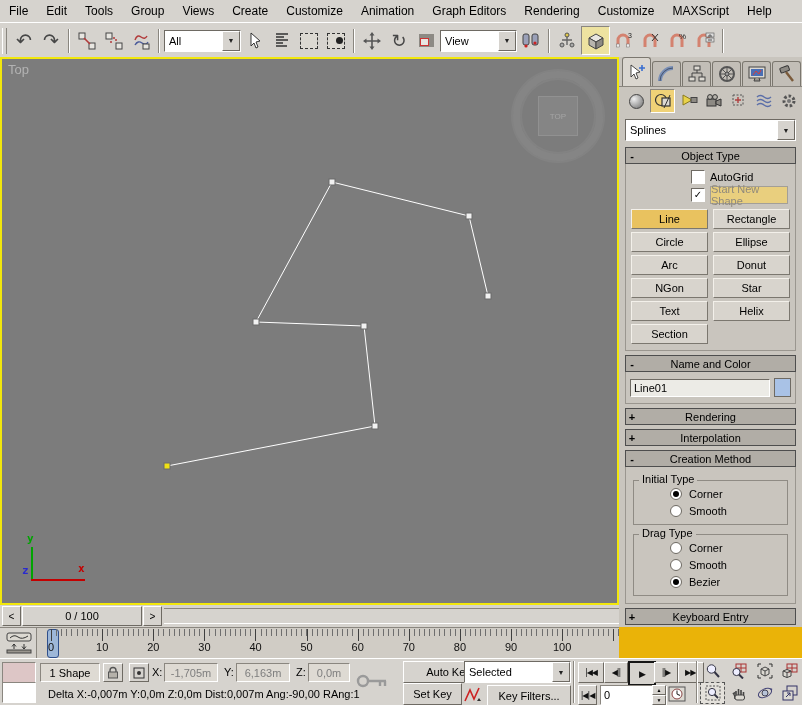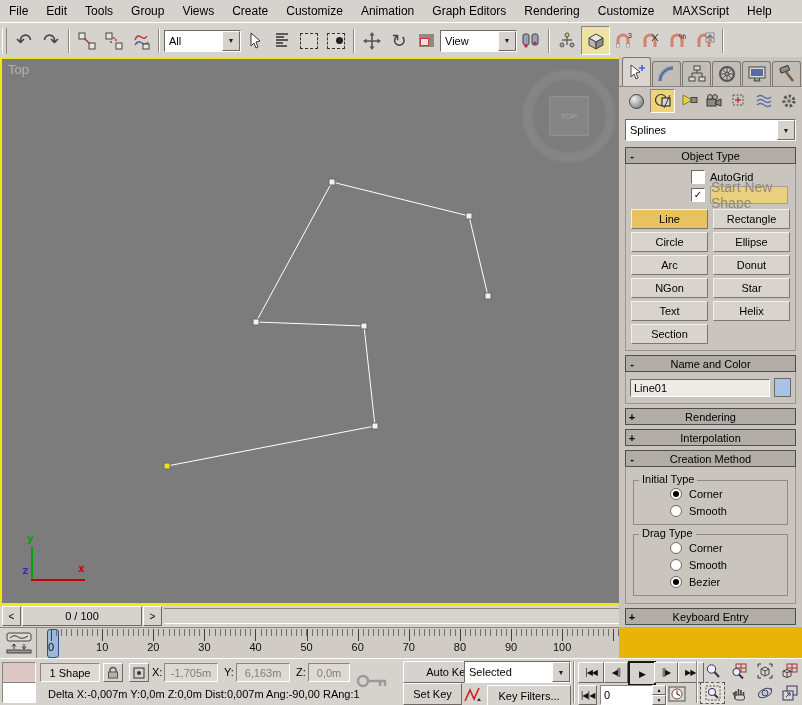--- a/index.html
+++ b/index.html
@@ -14,21 +14,21 @@
   .toolbar{position:absolute;left:0;top:22px;width:802px;height:35px;display:flex;align-items:center;gap:1px;background:#d6d3ce;border-top:1px solid #fff;border-bottom:1px solid #928e87;padding-left:2px;}
   .tbtn{width:26px;height:26px;flex:0 0 auto;display:flex;align-items:center;justify-content:center;}
   .tsep{width:0;height:24px;border-left:1px solid #8a867f;border-right:1px solid #ffffff;margin:0 3px;flex:0 0 auto;}
   .grip{width:3px;height:26px;border-left:1px solid #fff;border-right:1px solid #8a867f;margin-right:3px;flex:0 0 auto;}
   .combo{height:20px;background:#fff;display:flex;align-items:center;flex:0 0 auto;border:1px solid;border-color:#6e6a63 #ffffff #ffffff #6e6a63;}
   .combo .val{flex:1;padding:0 4px;font-size:11px;white-space:nowrap;overflow:hidden;}
   .combo .dbtn{width:16px;height:18px;background:#d6d3ce;border:1px solid;border-color:#ffffff #6e6a63 #6e6a63 #ffffff;display:flex;align-items:center;justify-content:center;font-size:7px;color:#222;}
   .uglyph{font-size:19px;color:#474747;line-height:1;}
   .snapbtn{width:27px;height:27px;background:#ede2a0;border:1px solid;border-color:#8a867f #ffffff #ffffff #8a867f;}
   
-  .viewport{position:absolute;left:0;top:57px;width:615px;height:544px;background:#7c7c7c;border:2px solid #f2e70c;padding-left:11px;}
+  .viewport{position:absolute;left:0;top:57px;width:615px;height:544px;background:#7c7c7c;border:2px solid #f2e70c;}
   .vplabel{position:absolute;left:6px;top:3px;color:#b3b3b3;font-size:13px;}
   #spline-svg{position:absolute;left:0;top:0;width:615px;height:544px;}
   .wm{position:absolute;right:14px;top:12px;width:76px;height:76px;border-radius:50%;border:7px solid rgba(255,255,255,0.07);box-shadow:0 0 0 2px rgba(255,255,255,0.05), inset 0 0 0 2px rgba(255,255,255,0.05);}
   .wmsq{position:absolute;left:50%;top:50%;width:38px;height:38px;transform:translate(-50%,-50%);background:rgba(255,255,255,0.07);border:1px solid rgba(255,255,255,0.10);display:flex;align-items:center;justify-content:center;font-size:8px;color:rgba(255,255,255,0.25);}
   .ax-y{position:absolute;left:29px;bottom:22px;width:2px;height:34px;background:#00a400;}
   .ax-x{position:absolute;left:29px;bottom:22px;width:54px;height:2px;background:#c40000;}
   .axl{position:absolute;font-family:"DejaVu Sans Mono",monospace;font-size:11px;font-weight:bold;}
   
   .timeslider{position:absolute;left:0;top:605px;width:619px;height:22px;background:#d6d3ce;display:flex;align-items:center;padding-left:2px;}
   .sarr{width:17px;height:18px;font-size:10px;}
@@ -51,21 +51,21 @@
   .pcat{width:23px;height:22px;display:flex;align-items:center;justify-content:center;}
   .pcat.active{background:#f0d277;border:1px solid;border-color:#8a867f #ffffff #ffffff #8a867f;}
   .pdroprow{padding:4px 6px 2px 6px;}
   .roll{margin:4px 6px 0 6px;}
   .rhead{height:15px;background:#b1ada6;border:1px solid #4e4e4e;display:flex;align-items:center;font-size:11px;cursor:default;}
   .rhead .pm{width:12px;text-align:center;font-weight:bold;}
   .rhead .rt{flex:1;text-align:center;margin-right:12px;}
   .rbody{border:1px solid #9a968f;border-top:none;padding:4px 3px 5px 3px;}
   .cbrow{display:flex;align-items:center;gap:5px;margin:2px 0 2px 26px;padding-left:36px;}
   .cb{width:12px;height:12px;background:#fff;font-size:10px;line-height:11px;text-align:center;border:1px solid;border-color:#6e6a63 #ffffff #ffffff #6e6a63;}
-  .snsbtn{flex:1;height:16px;background:#e9cf7e;border:1px solid #a39f97;color:#8f897c;display:flex;align-items:center;justify-content:center;font-size:14px;margin-right:4px;}
+  .snsbtn{flex:1;height:16px;background:#e9cf7e;border:1px solid #a39f97;color:#8f897c;display:flex;align-items:center;justify-content:center;font-size:11px;margin-right:4px;}
   .btngrid{display:grid;grid-template-columns:1fr 1fr;gap:3px 5px;margin:5px 2px 1px 2px;}
   .obtn{height:18px;background:#d8d4cd;border:1px solid;border-color:#f3f0ea #7b776f #7b776f #f3f0ea;display:flex;align-items:center;justify-content:center;font-size:11px;}
   .obtn.active{background:#e9c25f;}
   .ncbody{display:flex;gap:4px;padding:6px 4px;align-items:center;}
   .namefld{flex:1;height:16px;background:#ecebe6;border:1px solid;border-color:#6e6a63 #ffffff #ffffff #6e6a63;display:flex;align-items:center;padding-left:3px;}
   .swatch{width:15px;height:17px;border:1px solid #6e6a63;}
   .grp{border:1px solid #8f8b84;margin:9px 4px 2px 4px;padding:2px 4px 7px 4px;position:relative;}
   .glabel{position:absolute;top:-8px;left:5px;background:#c9c5be;padding:0 3px;}
   .radrow{display:flex;align-items:center;gap:7px;margin:5px 0 0 32px;}
   .radio{width:10px;height:10px;border-radius:50%;background:#fff;border:1px solid #6e6a63;position:relative;flex:0 0 auto;}

